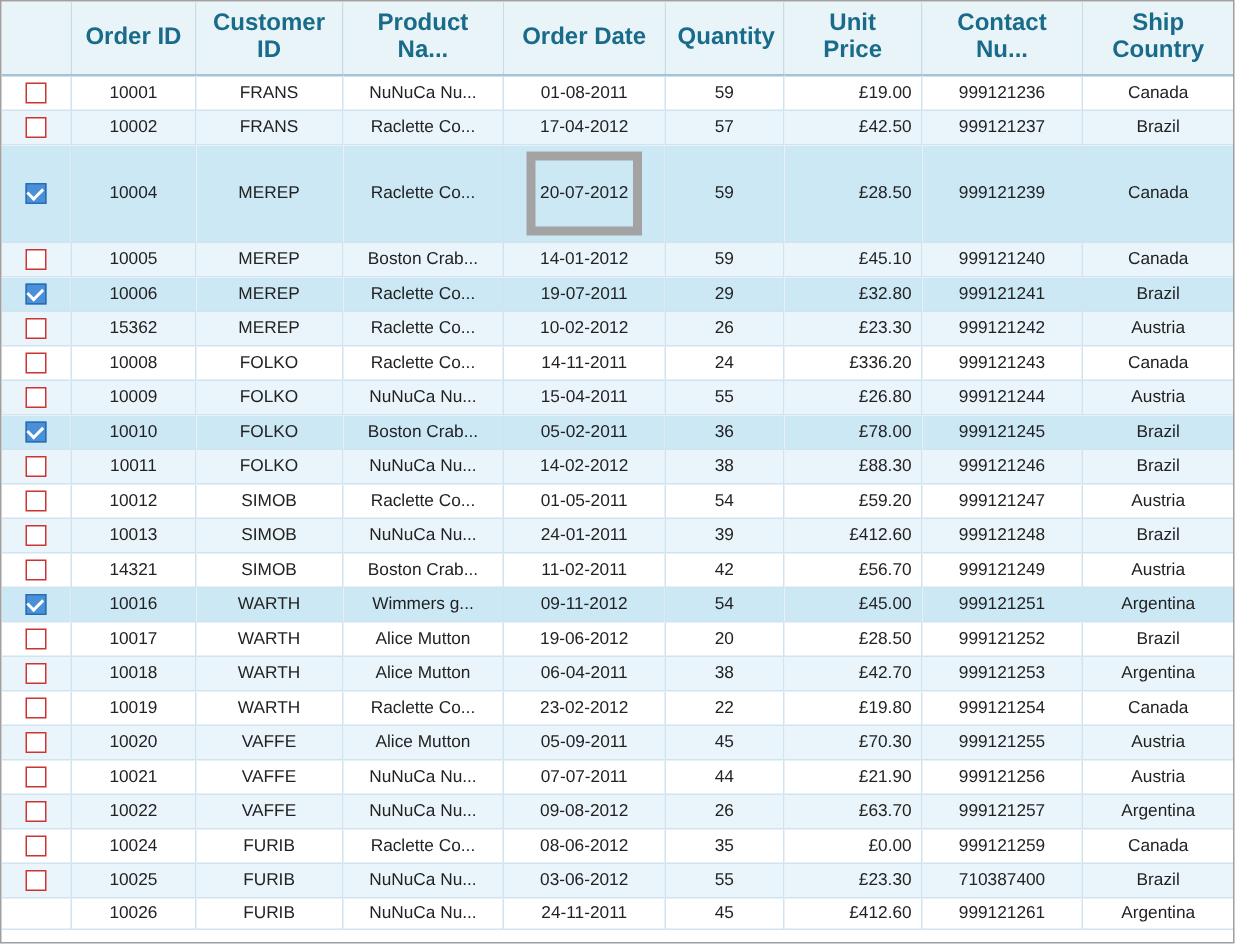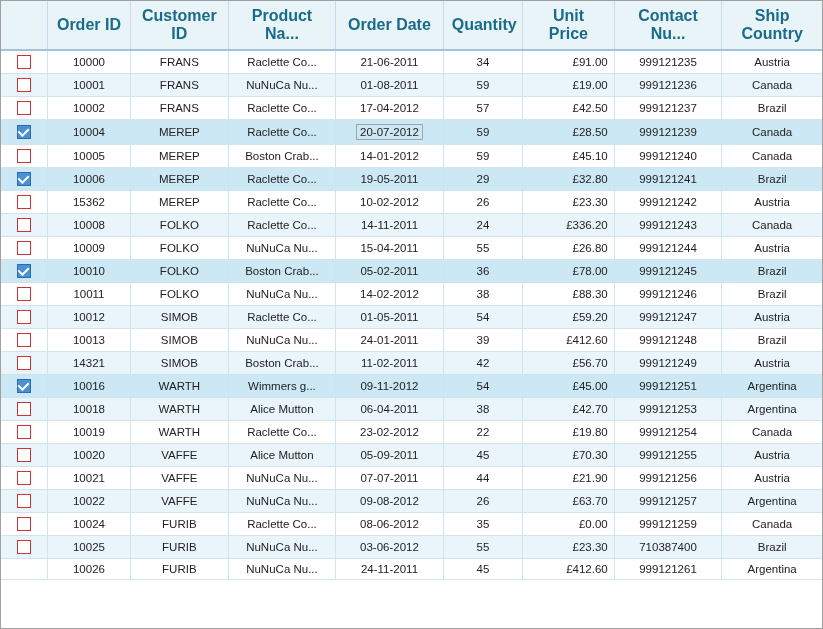--- a/index.html
+++ b/index.html
@@ -103,22 +103,22 @@
       left: 2px;
       top: 0px;
       width: 5px;
       height: 8px;
       border: 2px solid white;
       border-top: none;
       border-left: none;
       transform: rotate(45deg);
     }
     .date-outlined {
-      border: 1px solid #a3a3a3;
-      padding: 1px 3px;
+      border: 6px solid #a3a3a3;
+      padding: 16px 3px;
       display: inline-block;
     }
     .price-right {
       text-align: right;
     }
     
     .grid-wrapper::-webkit-scrollbar { width: 14px; }
     .grid-wrapper::-webkit-scrollbar-track { background: #f0f0f0; border-left: 1px solid #ccc; }
     .grid-wrapper::-webkit-scrollbar-thumb { background: #a0b8c8; border: 2px solid #f0f0f0; border-radius: 2px; }
   </style>
@@ -135,35 +135,20 @@
           <th class="col-customerid">Customer ID</th>
           <th class="col-product">Product Na...</th>
           <th class="col-orderdate">Order Date</th>
           <th class="col-quantity">Quantity</th>
           <th class="col-unitprice">Unit Price</th>
           <th class="col-contactnu">Contact Nu...</th>
           <th class="col-shipcountry">Ship Country</th>
         </tr>
       </thead>
       <tbody id="grid-body">
-      <tr>
-            <td class="col-selector">
-              <div class="checkbox-cell">
-                <span class="checkbox"></span>
-              </div>
-            </td>
-            <td class="col-orderid">10000</td>
-            <td class="col-customerid">FRANS</td>
-            <td class="col-product">Raclette Co...</td>
-            <td class="col-orderdate">21-06-2011</td>
-            <td class="col-quantity">34</td>
-            <td class="col-unitprice price-right">£91.00</td>
-            <td class="col-contactnu">999121235</td>
-            <td class="col-shipcountry">Austria</td>
-          </tr>
           <tr>
             <td class="col-selector">
               <div class="checkbox-cell">
                 <span class="checkbox"></span>
               </div>
             </td>
             <td class="col-orderid">10001</td>
             <td class="col-customerid">FRANS</td>
             <td class="col-product">NuNuCa Nu...</td>
             <td class="col-orderdate">01-08-2011</td>
@@ -219,21 +204,21 @@
           </tr>
           <tr class="selected">
             <td class="col-selector">
               <div class="checkbox-cell">
                 <span class="checkbox checked"></span>
               </div>
             </td>
             <td class="col-orderid">10006</td>
             <td class="col-customerid">MEREP</td>
             <td class="col-product">Raclette Co...</td>
-            <td class="col-orderdate">19-05-2011</td>
+            <td class="col-orderdate">19-07-2011</td>
             <td class="col-quantity">29</td>
             <td class="col-unitprice price-right">£32.80</td>
             <td class="col-contactnu">999121241</td>
             <td class="col-shipcountry">Brazil</td>
           </tr>
           <tr>
             <td class="col-selector">
               <div class="checkbox-cell">
                 <span class="checkbox"></span>
               </div>
@@ -366,20 +351,35 @@
             <td class="col-unitprice price-right">£45.00</td>
             <td class="col-contactnu">999121251</td>
             <td class="col-shipcountry">Argentina</td>
           </tr>
           <tr>
             <td class="col-selector">
               <div class="checkbox-cell">
                 <span class="checkbox"></span>
               </div>
             </td>
+            <td class="col-orderid">10017</td>
+            <td class="col-customerid">WARTH</td>
+            <td class="col-product">Alice Mutton</td>
+            <td class="col-orderdate">19-06-2012</td>
+            <td class="col-quantity">20</td>
+            <td class="col-unitprice price-right">£28.50</td>
+            <td class="col-contactnu">999121252</td>
+            <td class="col-shipcountry">Brazil</td>
+          </tr>
+          <tr>
+            <td class="col-selector">
+              <div class="checkbox-cell">
+                <span class="checkbox"></span>
+              </div>
+            </td>
             <td class="col-orderid">10018</td>
             <td class="col-customerid">WARTH</td>
             <td class="col-product">Alice Mutton</td>
             <td class="col-orderdate">06-04-2011</td>
             <td class="col-quantity">38</td>
             <td class="col-unitprice price-right">£42.70</td>
             <td class="col-contactnu">999121253</td>
             <td class="col-shipcountry">Argentina</td>
           </tr>
           <tr>

